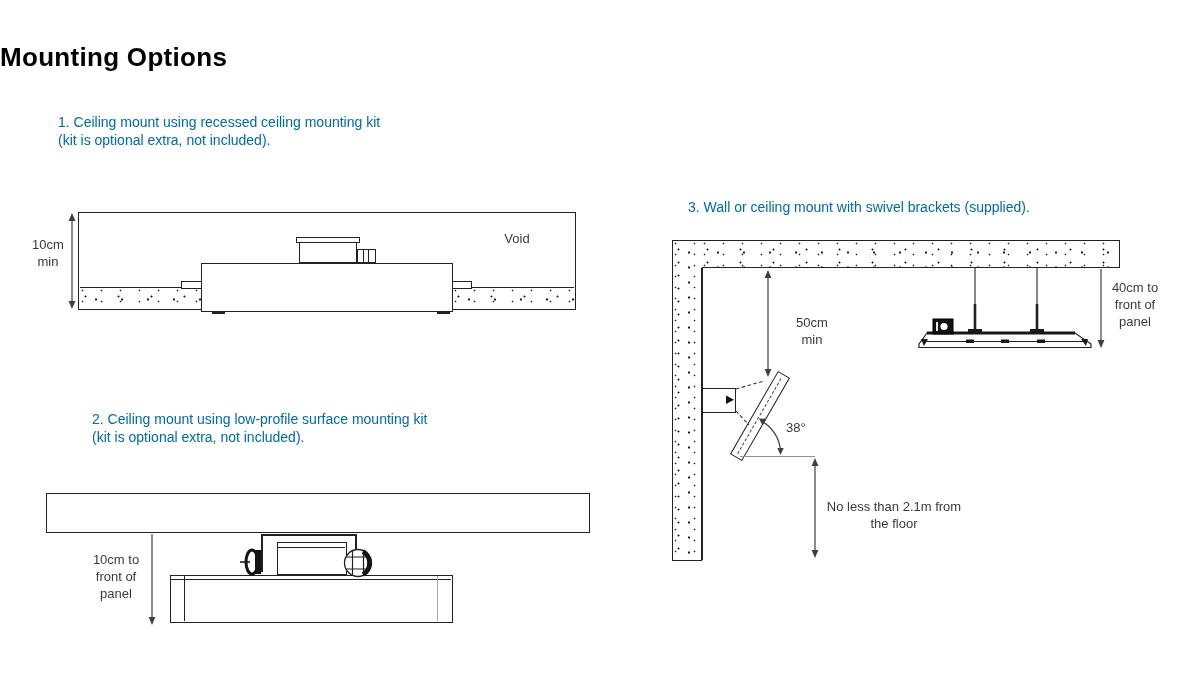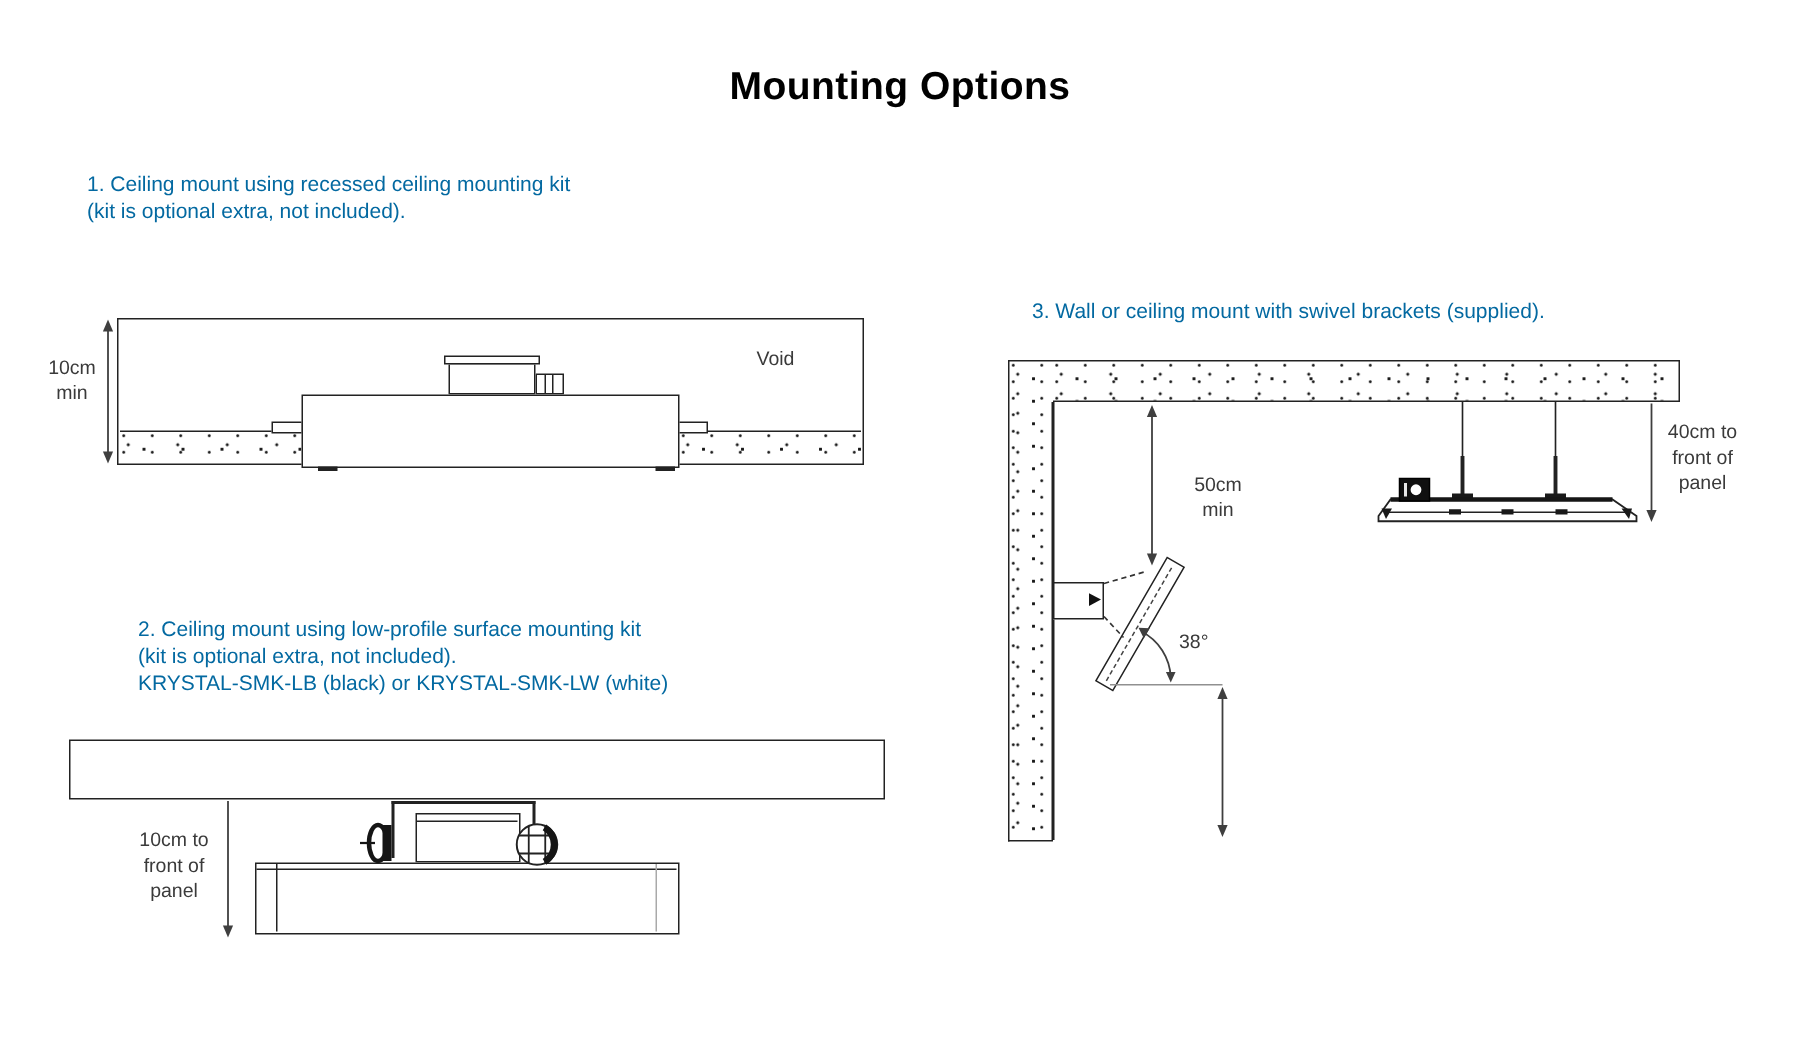--- a/index.html
+++ b/index.html
@@ -2,21 +2,21 @@
 <html><head>
 <meta charset="utf-8">
 <style>
   html,body{margin:0;padding:0;background:#fff;}
   .stage{
     position:relative;width:1200px;height:700px;background:#ffffff;overflow:hidden;
     font-family:"Liberation Sans", sans-serif;color:#1c1c1c;
   }
   .abs{position:absolute;}
   .title{
-    left:0;top:40;width:1200px;text-align:center;top:42px;
+    left:0;top:40;width:1200px;top:42px;
     font-size:26px;font-weight:bold;letter-spacing:.3px;color:#000;
   }
   .heading{font-size:14px;line-height:18px;text-align:left;color:#0369a1;}
   .lbl{font-size:13px;line-height:17px;text-align:center;color:#3a3a3a;}
   .stipple{
     background-color:#fff;
     background-image:
       radial-gradient(circle, #1a1a1a 0.9px, rgba(0,0,0,0) 1.3px),
       radial-gradient(circle, #1a1a1a 0.7px, rgba(0,0,0,0) 1.1px),
       radial-gradient(circle, #1a1a1a 0.8px, rgba(0,0,0,0) 1.2px);
@@ -61,21 +61,20 @@
 
   <div class="abs lbl" style="left:20px;top:236px;width:56px;">
     <div>10cm</div>
     <div>min</div>
   </div>
   <div class="abs lbl" style="left:489px;top:230px;width:56px;">Void</div>
 
   <div class="abs heading" style="left:92px;top:410px;width:460px;">
     <div>2. Ceiling mount using low-profile surface mounting kit</div>
     <div>(kit is optional extra, not included).</div>
-    <div>KRYSTAL-SMK-LB (black) or KRYSTAL-SMK-LW (white)</div>
   </div>
 
   <div class="abs box stipple" style="left:46px;top:493px;width:544px;height:40px;"></div>
 
   <div class="abs" style="left:261px;top:534px;width:96px;height:38px;border:2px solid #222;border-bottom:none;background:#fff;box-sizing:border-box;"></div>
   <div class="abs box" style="left:277px;top:542px;width:70px;height:33px;">
     <div class="abs line" style="left:0;top:4px;width:67px;height:1.3px;"></div>
   </div>
 
   <div class="abs box" style="left:170px;top:575px;width:283px;height:48px;">
@@ -101,20 +100,24 @@
 
   <div class="abs" style="left:712px;top:409px;width:96px;height:14px;border:1.5px solid #222;background:#fff;box-sizing:border-box;transform:rotate(-60deg);">
     <div class="abs" style="left:3px;top:5px;width:87px;border-top:1.2px dashed #444;"></div>
   </div>
 
   <div class="abs lbl" style="left:770px;top:314px;width:56px;padding-left:14px;">
     <div>50cm</div>
     <div>min</div>
   </div>
   <div class="abs lbl" style="left:786px;top:419px;width:44px;text-align:left;">38°</div>
+  <div class="abs lbl" style="left:796px;top:498px;width:196px;">
+    <div>No less than 2.1m from</div>
+    <div>the floor</div>
+  </div>
   <div class="abs lbl" style="left:1106px;top:279px;width:58px;">
     <div>40cm to</div>
     <div>front of</div>
     <div>panel</div>
   </div>
 
   <svg class="overlay" width="1200" height="700" viewBox="0 0 1200 700">
 
     <g stroke="#3f3f3f" fill="#3f3f3f">
       <line x1="72" y1="216" x2="72" y2="306" stroke-width="1.2"></line>

